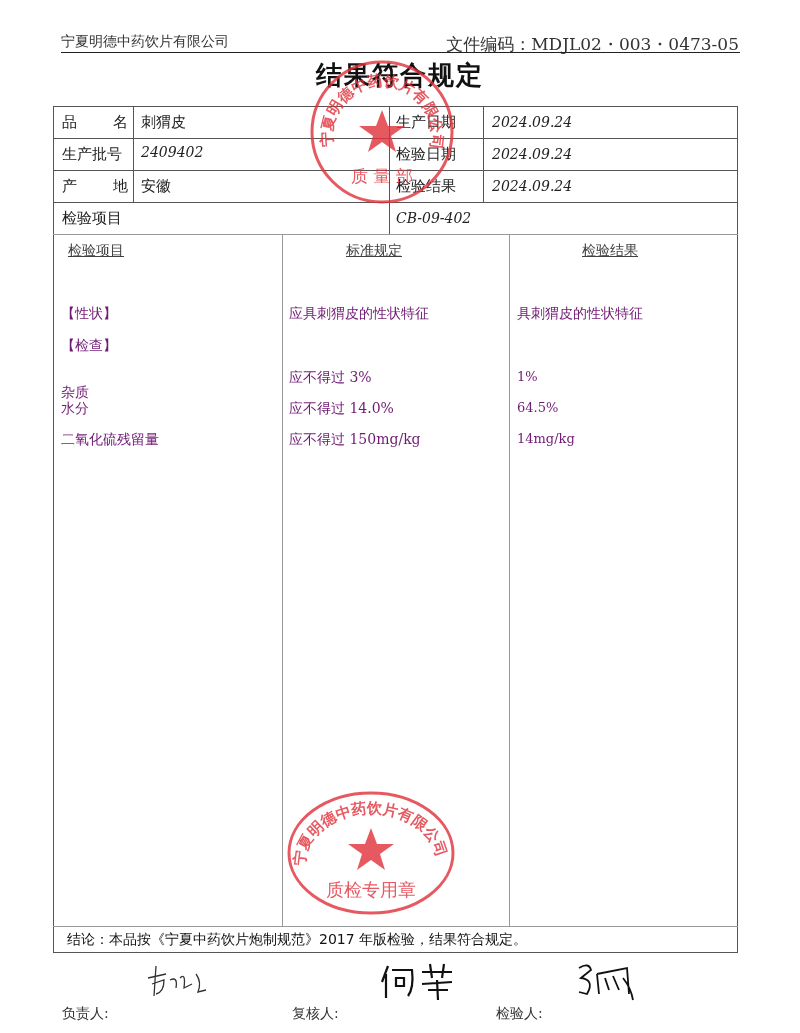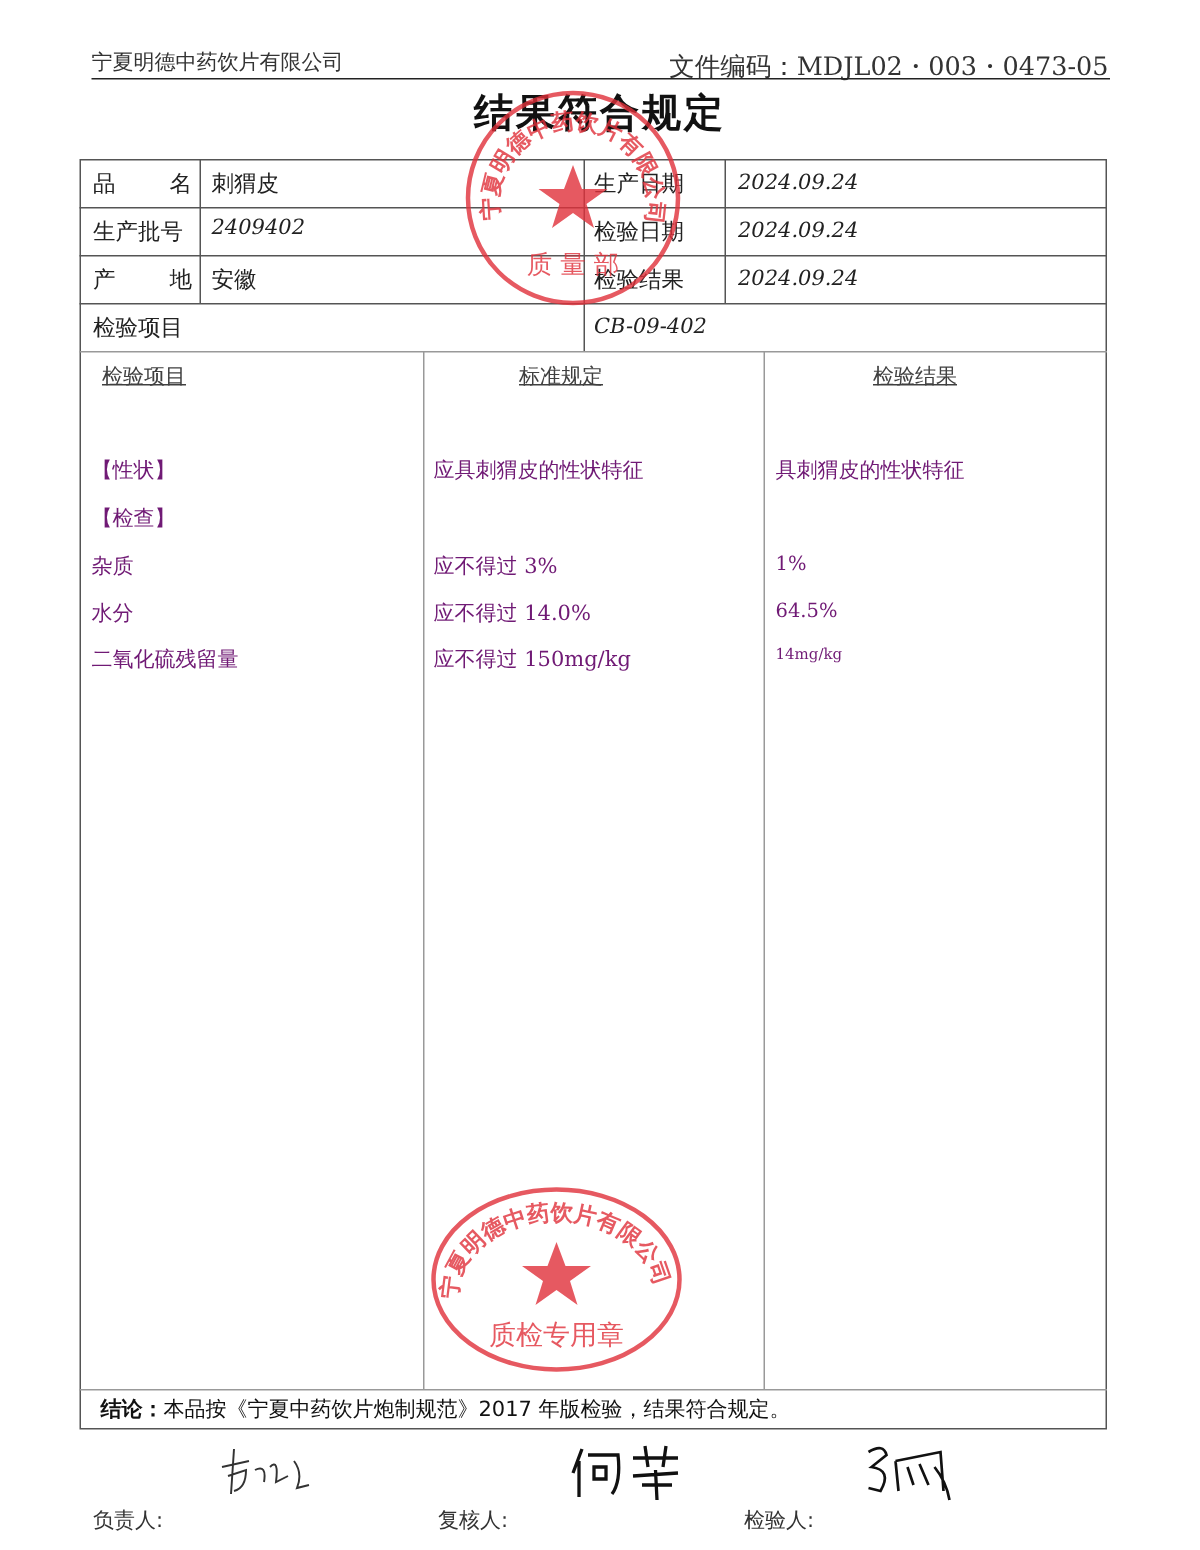--- a/index.html
+++ b/index.html
@@ -17,21 +17,21 @@
   .hl.light { border-top-color: #999; }
   .vl { position: absolute; width: 0; border-left: 1.5px solid #555; }
   .vl.light { border-left-color: #999; }
 
   .cell { position: absolute; font-size: 15px; line-height: 32px; white-space: nowrap; color: #222; }
   .mono { font-family: "DejaVu Serif", "Liberation Serif", serif; font-size: 14px; font-style: italic; }
   .colhead { position: absolute; font-size: 14px; text-decoration: underline; color: #404040; }
   .row-text { position: absolute; font-size: 14px; color: #701a75; white-space: nowrap; }
   .conclusion { position: absolute; left: 67px; top: 931px; font-size: 14px; color: #111; white-space: nowrap;
                 font-family: "DejaVu Sans", "Liberation Sans", sans-serif; }
-  .conclusion b { font-weight: bold; text-align: center; }
+  .conclusion b { font-weight: normal; text-align: center; }
   .sig-label { position: absolute; top: 966px; font-size: 14px; color: #333;
                font-family: "DejaVu Sans", "Liberation Sans", sans-serif; margin-top: 39px; }
   .stamp { position: absolute; pointer-events: none; opacity: 0.8; }
 </style>
 </head>
 <body>
 
 <div class="hdr-left">宁夏明德中药饮片有限公司</div>
 <div class="hdr-right"><span>文件编码：</span><span>MDJL02・003・0473-05</span></div>
 <div class="hdr-rule"></div>
@@ -77,31 +77,31 @@
 <div class="colhead" style="left:68px;top:242px">检验项目</div>
 <div class="colhead" style="left:346px;top:242px">标准规定</div>
 <div class="colhead" style="left:582px;top:242px">检验结果</div>
 
 <div class="row-text" style="left:61px;top:305px">【性状】</div>
 <div class="row-text" style="left:289px;top:305px">应具刺猬皮的性状特征</div>
 <div class="row-text" style="left:517px;top:305px">具刺猬皮的性状特征</div>
 
 <div class="row-text" style="left:61px;top:337px">【检查】</div>
 
-<div class="row-text" style="left:61px;top:369px">杂质</div>
+<div class="row-text" style="left:61px;top:384px">杂质</div>
 <div class="row-text" style="left:289px;top:369px">应不得过 3%</div>
 <div class="row-text" style="left:517px;top:369px;font-size:13px">1%</div>
 
 <div class="row-text" style="left:61px;top:400px">水分</div>
 <div class="row-text" style="left:289px;top:400px">应不得过 14.0%</div>
 <div class="row-text" style="left:517px;top:400px;font-size:13px">64.5%</div>
 
 <div class="row-text" style="left:61px;top:431px">二氧化硫残留量</div>
 <div class="row-text" style="left:289px;top:431px">应不得过 150mg/kg</div>
-<div class="row-text" style="left:517px;top:431px;font-size:10px">14mg/kg</div>
+<div class="row-text" style="left:517px;top:431px;font-size:13px">14mg/kg</div>
 
 <div class="conclusion"><b>结论：</b><span>本品按《宁夏中药饮片炮制规范》2017 年版检验，结果符合规定。</span></div>
 
 <div class="sig-label" style="left:62px">负责人:</div>
 <svg style="position:absolute;left:142px;top:962px" width="70" height="38">
   <path d="M6 16 L24 12 M14 4 L12 34 M10 22 L22 18 Q22 30 14 32 M28 18 Q36 14 34 26 M38 16 Q44 10 42 26 L50 22 M54 12 Q60 20 56 30 L64 28" fill="none" stroke="#333" stroke-width="1.3"></path>
 </svg>
 <div class="sig-label" style="left:292px">复核人:</div>
 <svg style="position:absolute;left:378px;top:960px" width="80" height="42">
   <path d="M10 6 L4 22 M8 14 L8 38 M14 10 L34 10 Q36 28 30 36 M18 18 L26 18 L26 26 L18 26 Z M44 12 L74 12 M52 4 L54 18 M66 4 L64 18 M44 24 L74 22 M50 30 L70 30 M59 20 L60 40" fill="none" stroke="#111" stroke-width="2.2"></path>

